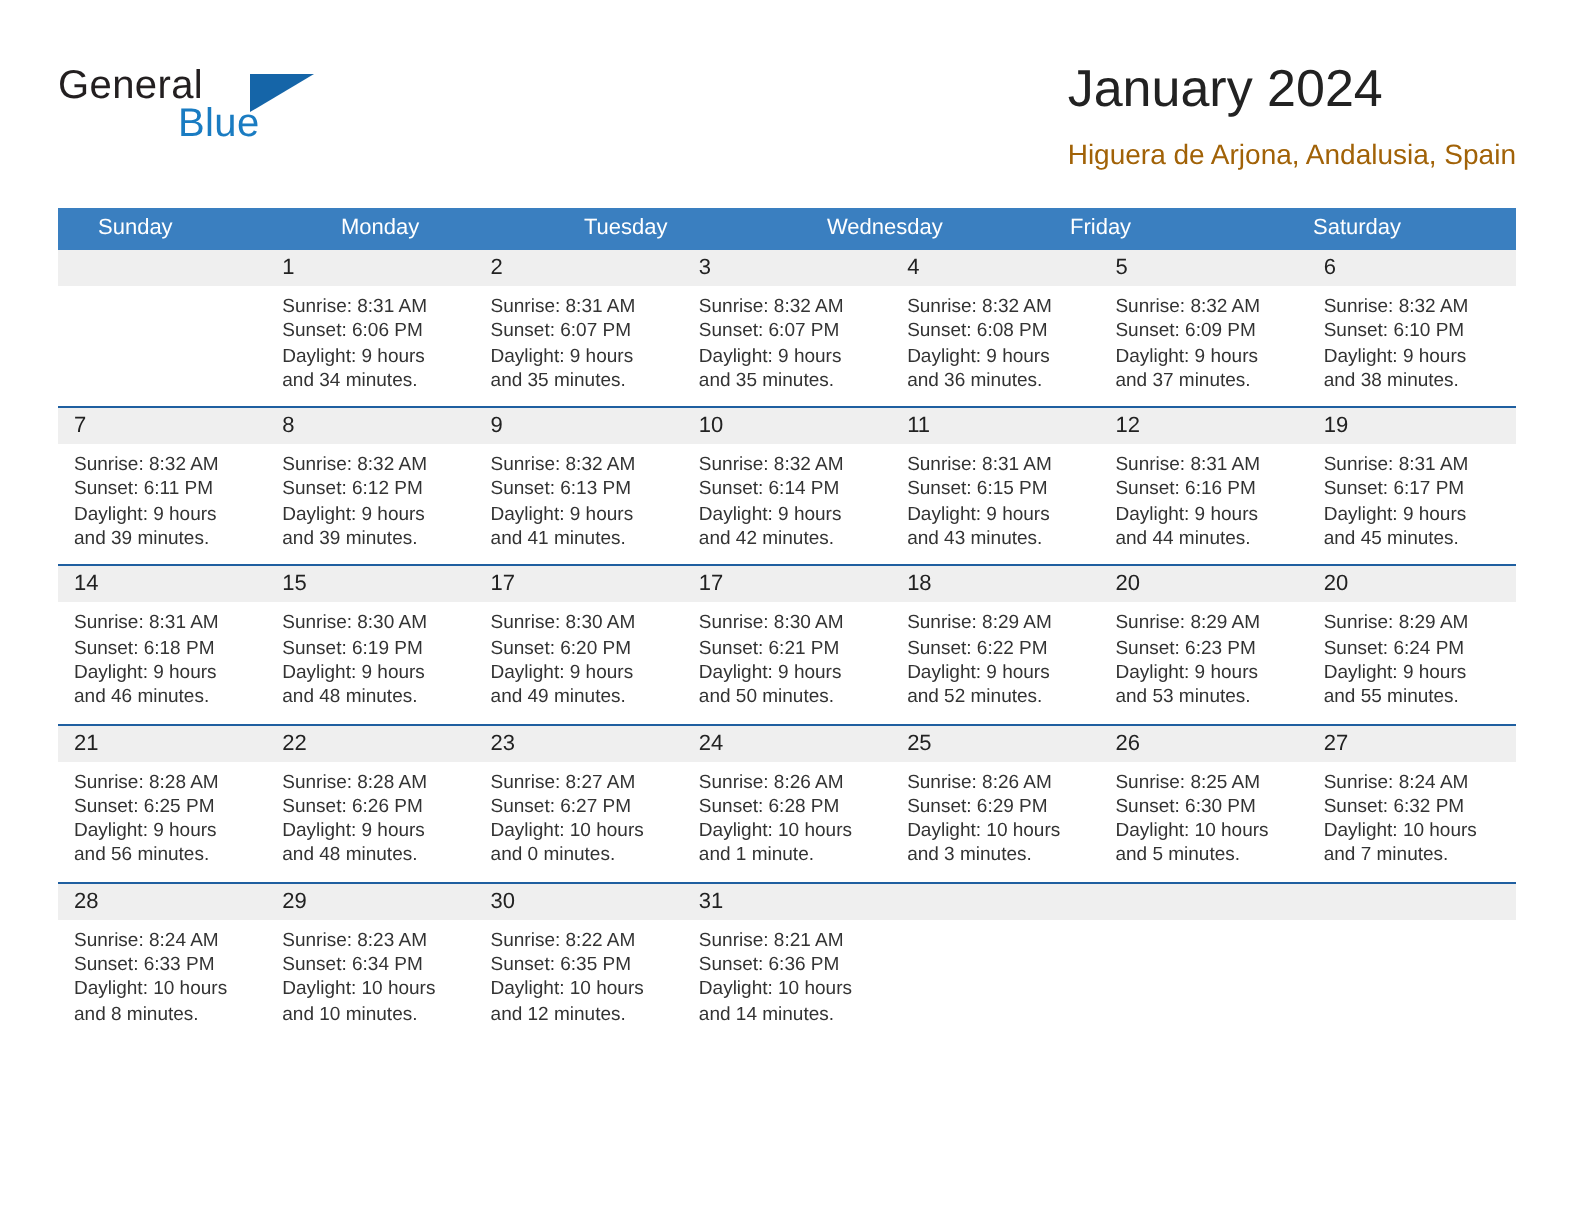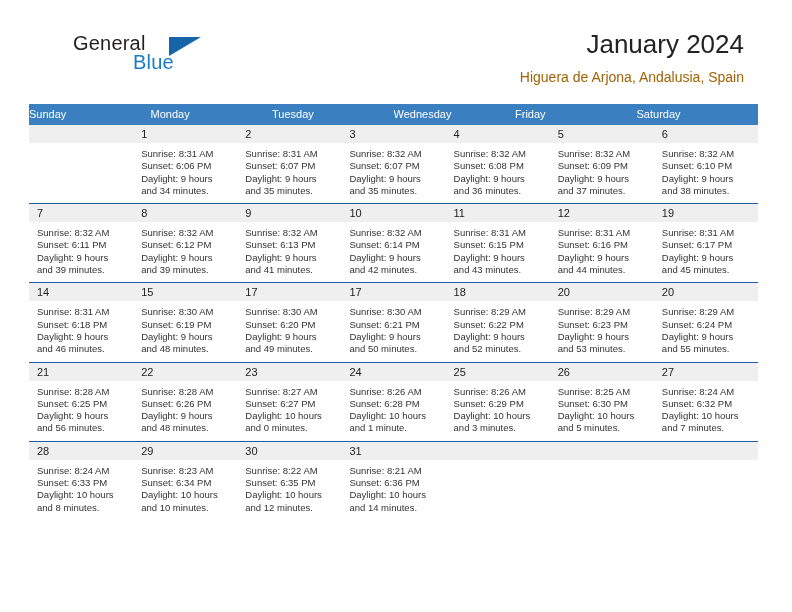--- a/index.html
+++ b/index.html
@@ -19,23 +19,22 @@
     width: 792px;
     height: 612px;
     box-sizing: border-box;
   }
 
   
   .top {
     position: absolute;
     left: 29px;
     top: 28px;
-    right: 48px;
+    right: 34px;
     height: 70px;
-    margin-left: 44px;
   }
 
   .brand {
     position: absolute;
     left: 0;
     top: 4px;
     width: 180px;
     height: 52px;
   }
   .brand-general {
@@ -63,21 +62,20 @@
     width: 0;
     height: 0;
     border-left: 32px solid #1565a8;
     border-bottom: 19px solid transparent;
   }
 
   .titles {
     position: absolute;
     right: 0;
     top: 0;
-    text-align: right;
   }
   .cal-title {
     font-size: 26px;
     color: #222222;
     line-height: 32px;
     white-space: nowrap;
   }
   .cal-subtitle {
     font-size: 14px;
     color: #a16207;
@@ -97,21 +95,21 @@
   .dow-row {
     display: flex;
     background: #3a7fc0;
     height: 21px;
   }
   .dow {
     flex: 1 1 0;
     color: #ffffff;
     font-size: 11px;
     line-height: 21px;
-    padding-left: 0;
+    padding-left: 20px;
     box-sizing: border-box;
     white-space: nowrap;
     overflow: hidden;
   }
 
   .week {
     position: relative;
     border-top: 1.5px solid #1f5fa0;
   }
   .week:first-of-type {

